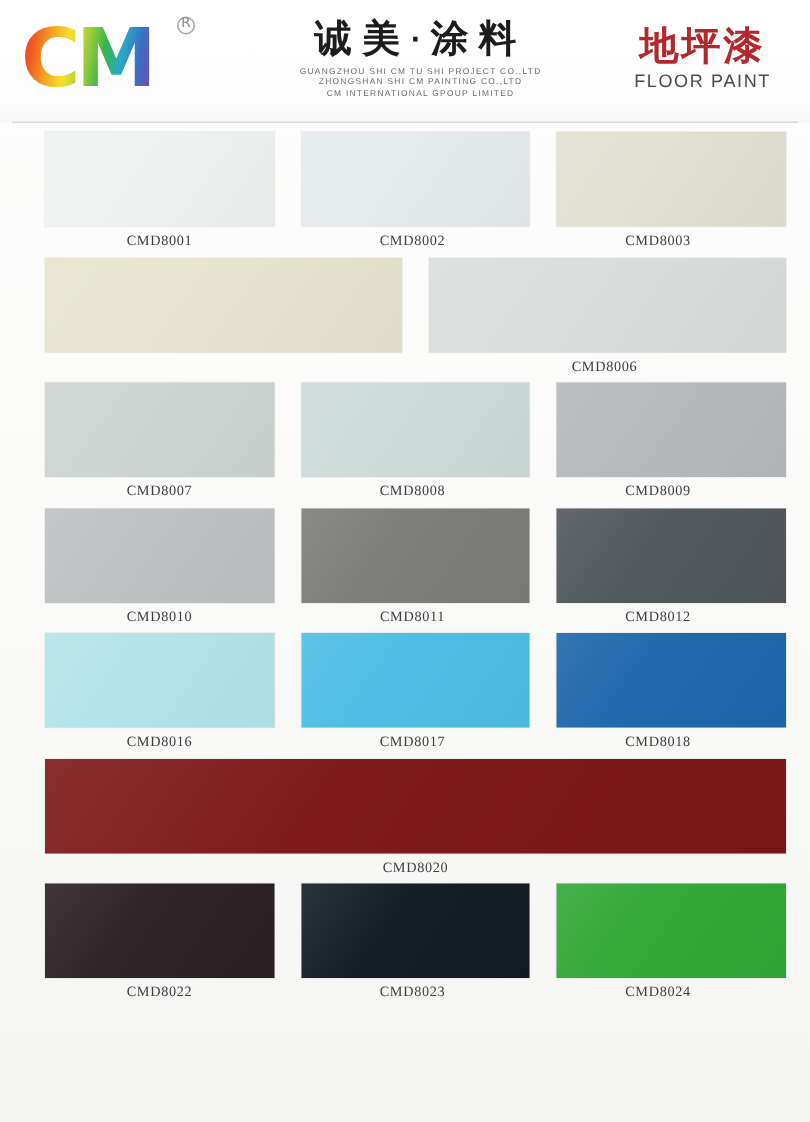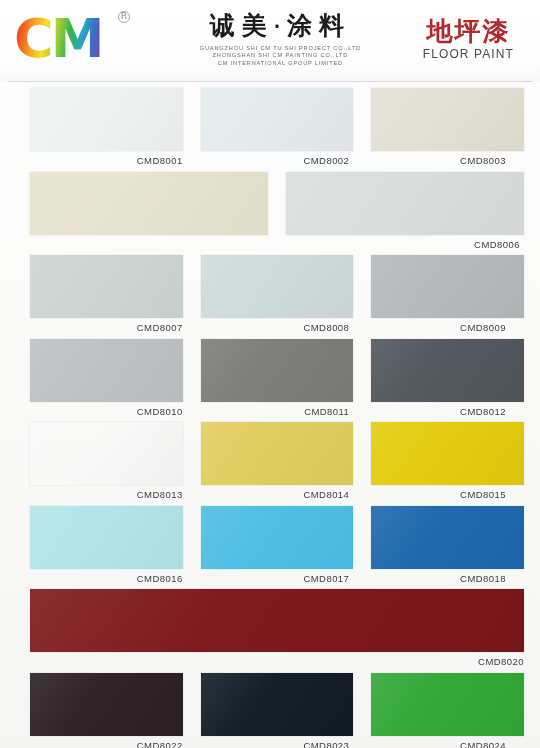--- a/index.html
+++ b/index.html
@@ -162,26 +162,26 @@
   }
   
   .swatch:after {
     content: "";
     position: absolute;
     inset: 0;
     background: linear-gradient(125deg, rgba(255,255,255,0.10) 0%, rgba(255,255,255,0.02) 38%, rgba(0,0,0,0.03) 100%);
     pointer-events: none;
   }
   .code {
-    text-align: right;
+    text-align: center;
     font-size: 9.5px;
     color: #3d3d3d;
     letter-spacing: 0.45px;
     line-height: 20px;
-    font-family: Liberation Sans, sans-serif;
+    font-family: Liberation Serif, serif;
     white-space: nowrap;
   }
   
   .row .cell:nth-child(2) .code { padding-right: 4px; }
   .row .cell:nth-child(3) .code { padding-right: 18px; }
 </style>
 </head>
 <body>
 
 <div class="page">
@@ -258,34 +258,20 @@
           <div class="swatch" style="background: rgb(124, 124, 121);"></div>
           <div class="code">CMD8011</div>
         </div>
         <div class="cell">
           <div class="swatch" style="background: rgb(80, 87, 91);"></div>
           <div class="code">CMD8012</div>
         </div>
       </div>
       <div class="row">
         <div class="cell">
-          <div class="swatch"></div>
-          <div class="code">CMD8013</div>
-        </div>
-        <div class="cell">
-          <div class="swatch" style="background: rgb(224, 205, 94);"></div>
-          <div class="code">CMD8014</div>
-        </div>
-        <div class="cell">
-          <div class="swatch" style="background: rgb(227, 203, 12);"></div>
-          <div class="code">CMD8015</div>
-        </div>
-      </div>
-      <div class="row">
-        <div class="cell">
           <div class="swatch" style="background: rgb(179, 228, 232);"></div>
           <div class="code">CMD8016</div>
         </div>
         <div class="cell">
           <div class="swatch" style="background: rgb(77, 189, 228);"></div>
           <div class="code">CMD8017</div>
         </div>
         <div class="cell">
           <div class="swatch" style="background: rgb(28, 103, 171);"></div>
           <div class="code">CMD8018</div>

